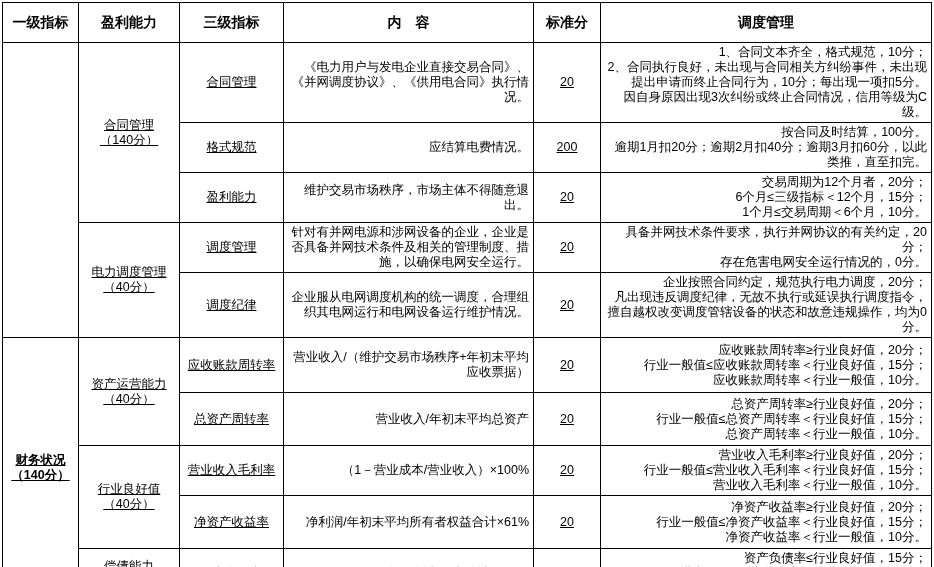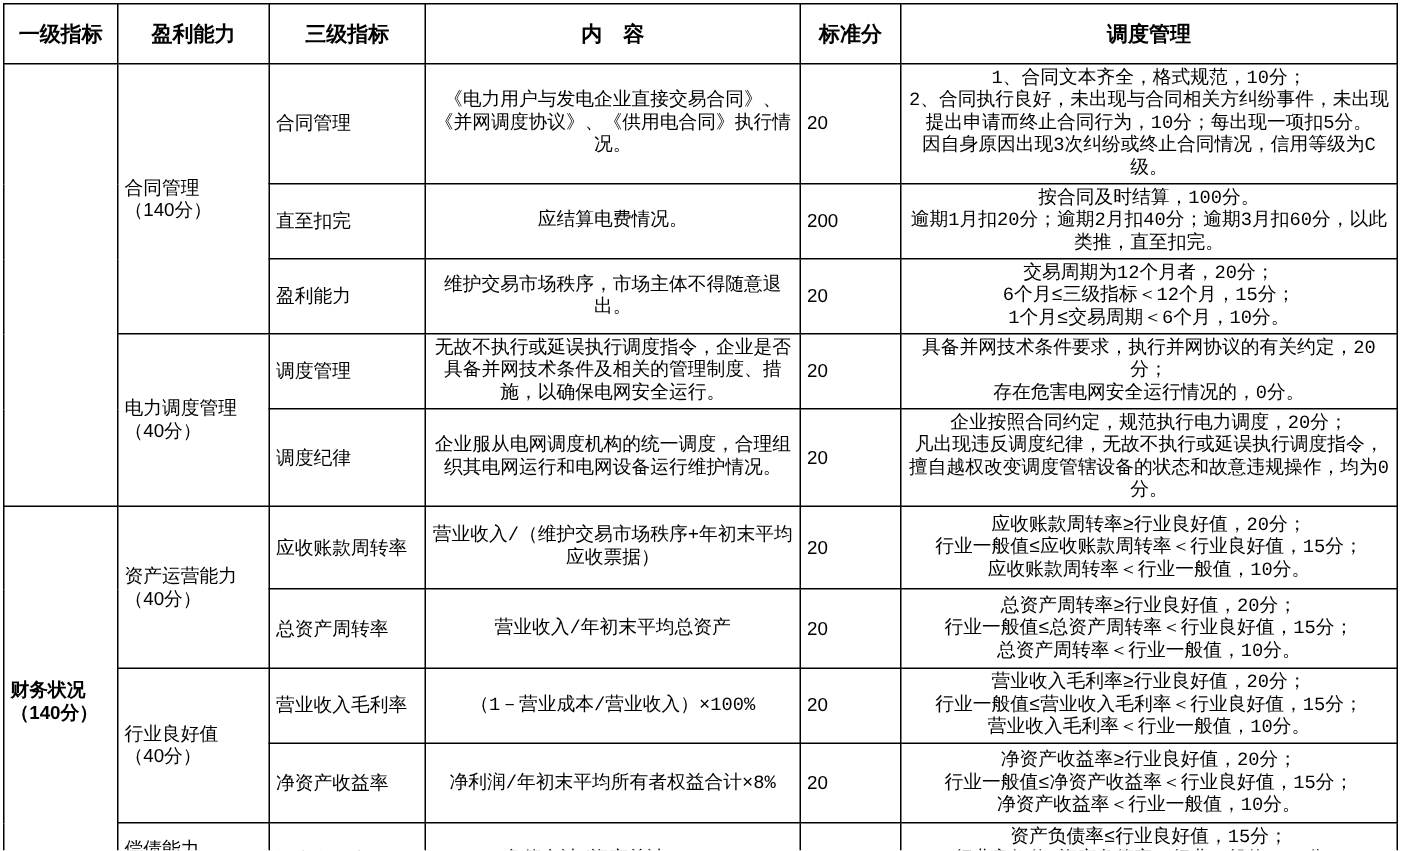--- a/index.html
+++ b/index.html
@@ -16,22 +16,22 @@
     vertical-align:middle;
     overflow:hidden;
   }
   .score-table th {
     font-size:14px; font-weight:bold; height:39px; text-align:center;
     padding:0 2px;
   }
   .score-table td {
     font-size:12.5px; line-height:15px; padding:2px 4px;
   }
-  .cell-center { text-align:left; white-space:pre-line; }
-  .cell-left   { text-align:center;  white-space:pre-line; padding-left:6px; padding-right:4px;font-family:Liberation Mono, monospace; }
+  .cell-center { text-align:center; white-space:pre-line;text-decoration:underline; }
+  .cell-left   { text-align:right;  white-space:pre-line; padding-left:6px; padding-right:4px; }
   .bold { font-weight:bold; }
 </style>
 </head>
 <body>
 
 <div class="page">
   <table class="score-table">
     <colgroup>
       <col style="width:76px">
         <col style="width:101px">
@@ -55,39 +55,39 @@
       <td class="cell-center" rowspan="3">合同管理
 （140分）</td>
       <td class="cell-center">合同管理</td>
       <td class="cell-left">《电力用户与发电企业直接交易合同》、《并网调度协议》、《供用电合同》执行情况。</td>
       <td class="cell-center">20</td>
       <td class="cell-left">1、合同文本齐全，格式规范，10分；
 2、合同执行良好，未出现与合同相关方纠纷事件，未出现提出申请而终止合同行为，10分；每出现一项扣5分。
 因自身原因出现3次纠纷或终止合同情况，信用等级为C级。</td>
     </tr>
     <tr style="height:49px">
-      <td class="cell-center">直至扣完</td>
+      <td class="cell-center">格式规范</td>
       <td class="cell-left">应结算电费情况。</td>
       <td class="cell-center">200</td>
       <td class="cell-left">按合同及时结算，100分。
 逾期1月扣20分；逾期2月扣40分；逾期3月扣60分，以此类推，直至扣完。</td>
     </tr>
     <tr style="height:50px">
       <td class="cell-center">盈利能力</td>
       <td class="cell-left">维护交易市场秩序，市场主体不得随意退出。</td>
       <td class="cell-center">20</td>
       <td class="cell-left">交易周期为12个月者，20分；
 6个月≤三级指标＜12个月，15分；
 1个月≤交易周期＜6个月，10分。</td>
     </tr>
     <tr style="height:44px">
       <td class="cell-center" rowspan="2">电力调度管理
 （40分）</td>
       <td class="cell-center">调度管理</td>
-      <td class="cell-left">无故不执行或延误执行调度指令，企业是否具备并网技术条件及相关的管理制度、措施，以确保电网安全运行。</td>
+      <td class="cell-left">针对有并网电源和涉网设备的企业，企业是否具备并网技术条件及相关的管理制度、措施，以确保电网安全运行。</td>
       <td class="cell-center">20</td>
       <td class="cell-left">具备并网技术条件要求，执行并网协议的有关约定，20分；
 存在危害电网安全运行情况的，0分。</td>
     </tr>
     <tr style="height:52px">
       <td class="cell-center">调度纪律</td>
       <td class="cell-left">企业服从电网调度机构的统一调度，合理组织其电网运行和电网设备运行维护情况。</td>
       <td class="cell-center">20</td>
       <td class="cell-left">企业按照合同约定，规范执行电力调度，20分；
 凡出现违反调度纪律，无故不执行或延误执行调度指令，擅自越权改变调度管辖设备的状态和故意违规操作，均为0分。</td>
@@ -118,21 +118,21 @@
 （40分）</td>
       <td class="cell-center">营业收入毛利率</td>
       <td class="cell-left">（1－营业成本/营业收入）×100%</td>
       <td class="cell-center">20</td>
       <td class="cell-left">营业收入毛利率≥行业良好值，20分；
 行业一般值≤营业收入毛利率＜行业良好值，15分；
 营业收入毛利率＜行业一般值，10分。</td>
     </tr>
     <tr style="height:53px">
       <td class="cell-center">净资产收益率</td>
-      <td class="cell-left">净利润/年初末平均所有者权益合计×8%</td>
+      <td class="cell-left">净利润/年初末平均所有者权益合计×61%</td>
       <td class="cell-center">20</td>
       <td class="cell-left">净资产收益率≥行业良好值，20分；
 行业一般值≤净资产收益率＜行业良好值，15分；
 净资产收益率＜行业一般值，10分。</td>
     </tr>
     <tr style="height:45px">
       <td class="cell-center">偿债能力
 （30分）</td>
       <td class="cell-center">资产负债率</td>
       <td class="cell-left">负债合计/资产总计×100%</td>

